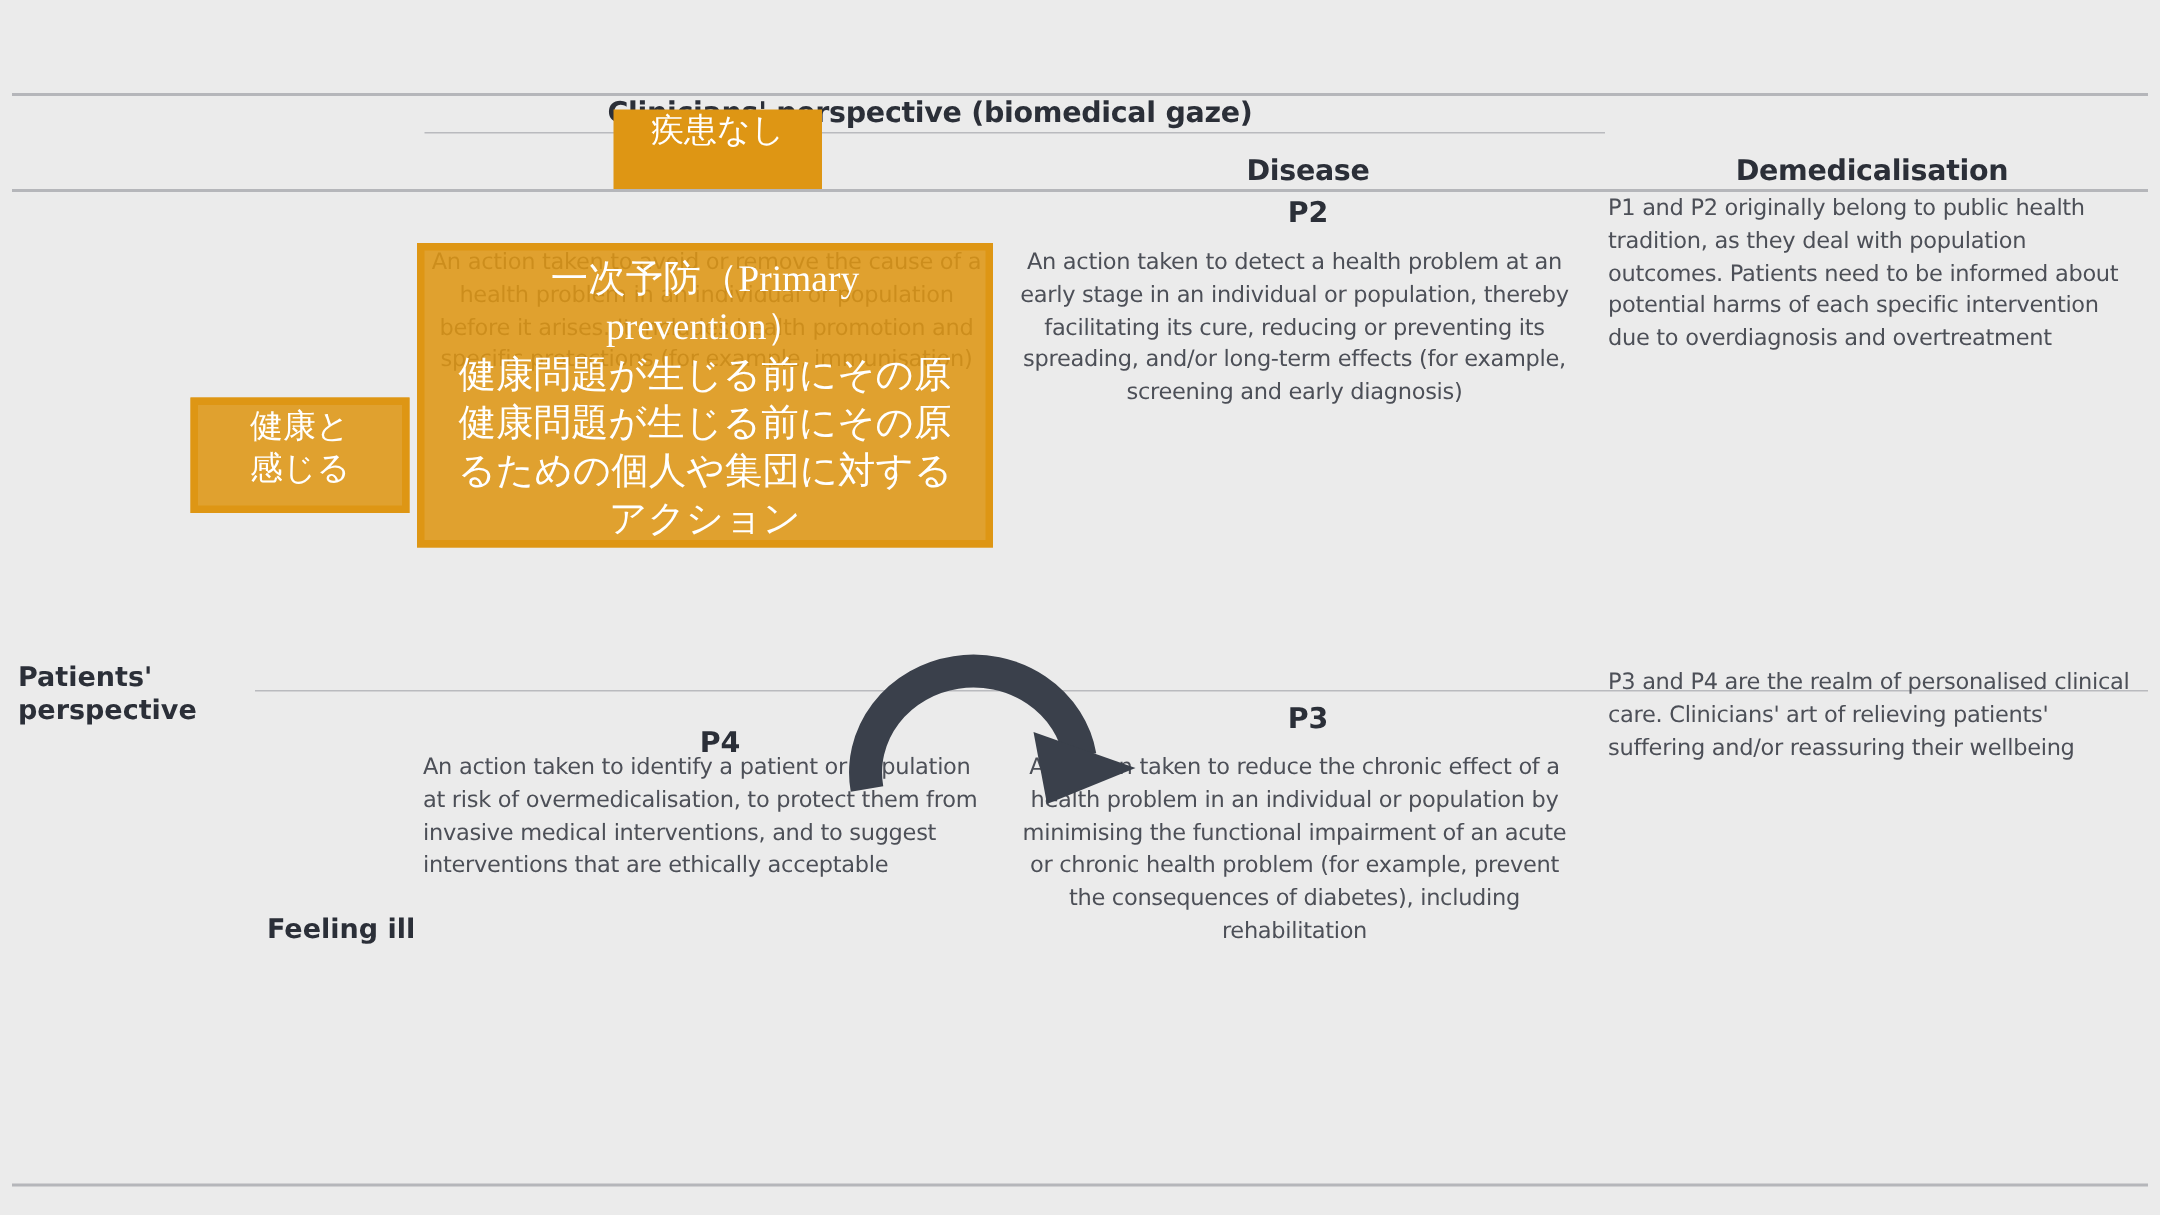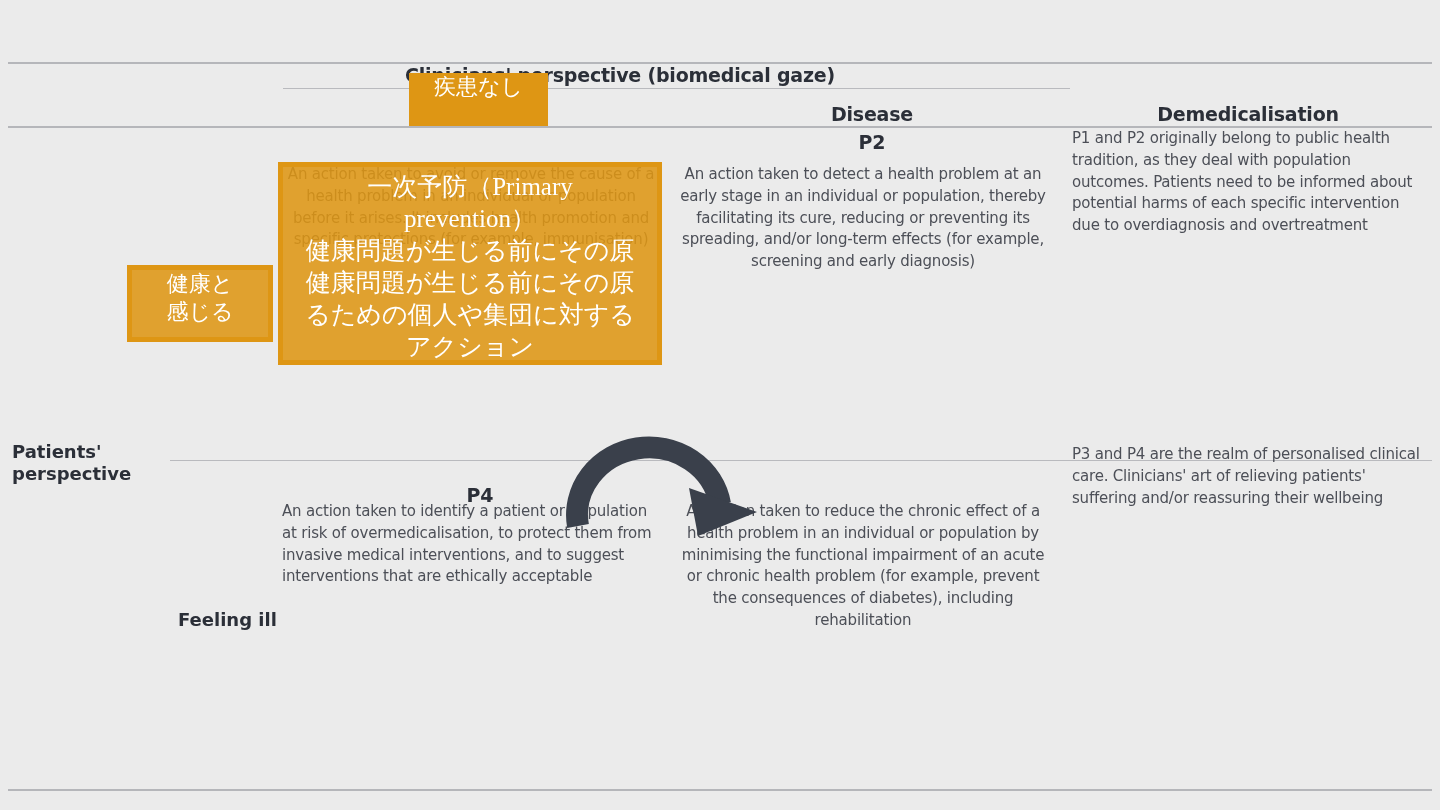--- a/index.html
+++ b/index.html
@@ -158,20 +158,21 @@
 
   <div class="side-label" style="left:12px; top:441px; width:150px;">Patients' perspective</div>
 
   <div class="pcode" style="left:672px; top:131px; width:400px;">P2</div>
 
   <div class="cell ctr" style="left:282px; top:164px; width:378px;">An action taken to avoid or remove the cause of a health problem in an individual or population before it arises. It includes health promotion and specific protections (for example, immunisation)</div>
   <div class="cell ctr" style="left:674px; top:164px; width:378px;">An action taken to detect a health problem at an early stage in an individual or population, thereby facilitating its cure, reducing or preventing its spreading, and/or long-term effects (for example, screening and early diagnosis)</div>
   <div class="cell" style="left:1072px; top:128px; width:356px;">P1 and P2 originally belong to public health tradition, as they deal with population outcomes. Patients need to be informed about potential harms of each specific intervention due to overdiagnosis and overtreatment</div>
 
   <div class="pcode" style="left:280px; top:484px; width:400px;">P4</div>
+  <div class="pcode" style="left:672px; top:468px; width:400px;">P3</div>
 
   <div class="side-label" style="left:178px; top:609px; width:110px;">Feeling ill</div>
 
   <div class="cell" style="left:282px; top:501px; width:378px;">An action taken to identify a patient or population at risk of overmedicalisation, to protect them from invasive medical interventions, and to suggest interventions that are ethically acceptable</div>
   <div class="cell ctr" style="left:674px; top:501px; width:378px;">An action taken to reduce the chronic effect of a health problem in an individual or population by minimising the functional impairment of an acute or chronic health problem (for example, prevent the consequences of diabetes), including rehabilitation</div>
   <div class="cell" style="left:1072px; top:444px; width:356px;">P3 and P4 are the realm of personalised clinical care. Clinicians' art of relieving patients' suffering and/or reassuring their wellbeing</div>
 
   <div class="arrow-wrap">
     <svg width="240" height="130" viewBox="0 0 240 130" xmlns="http://www.w3.org/2000/svg">
       <path d="M 36 118

